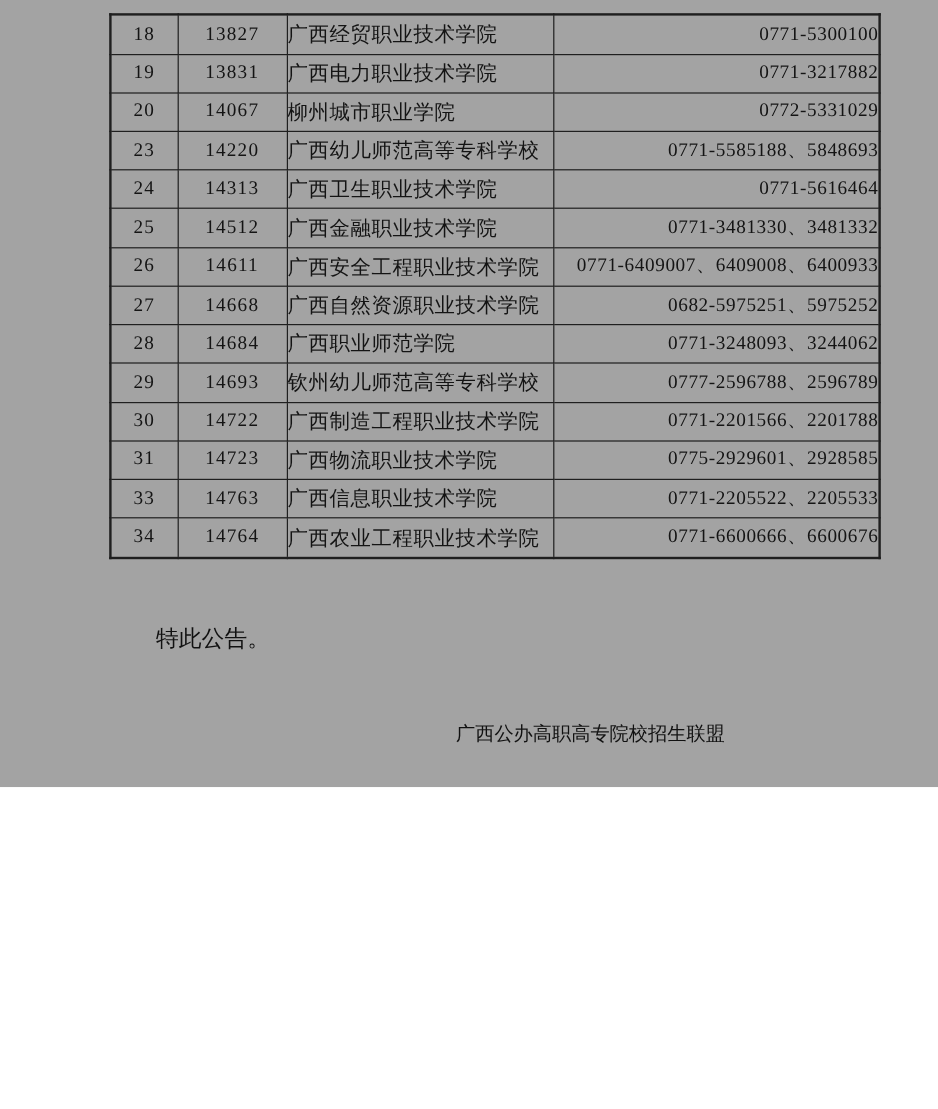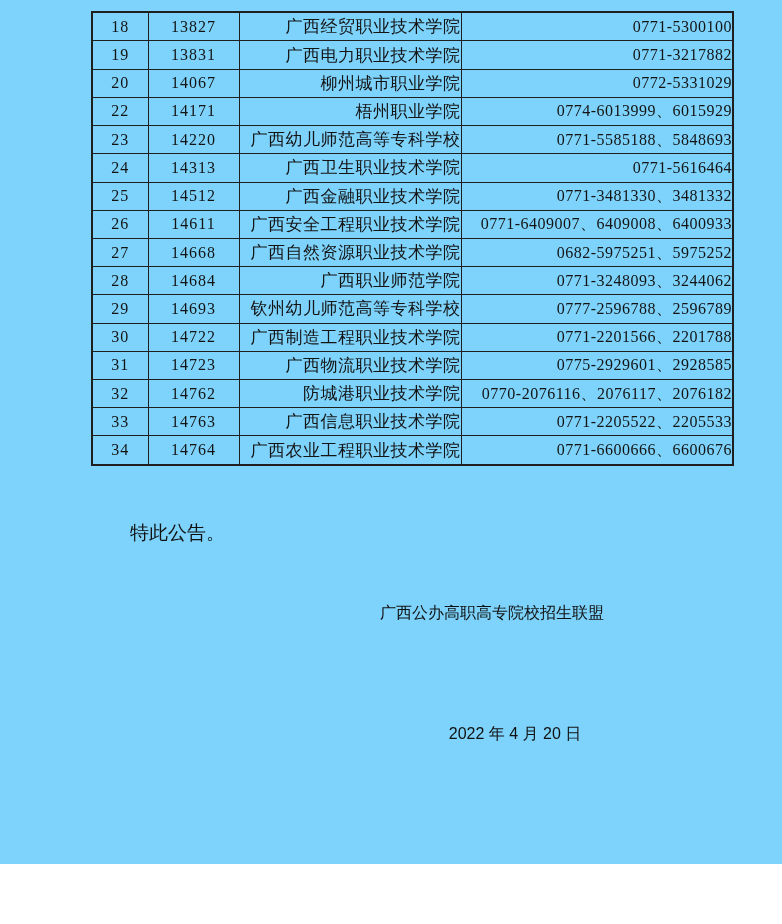--- a/index.html
+++ b/index.html
@@ -3,22 +3,22 @@
 <meta charset="utf-8">
 <style>
   html, body {
     margin: 0;
     padding: 0;
     background: #ffffff;
   }
   .page {
     position: relative;
     width: 782px;
-    height: 864px;
-    background: #7dd3fc;
+    height: 656px;
+    background: #a3a3a3;
     overflow: hidden;
     font-family: "Liberation Serif", "DejaVu Serif", serif;
     color: #141414;
   }
   .schools-table {
     position: absolute;
     left: 91px;
     top: 11px;
     width: 641px;
     height: 455px;
@@ -37,21 +37,21 @@
   }
   .col-no    { width: 56px; }
   .col-code  { width: 91px; }
   .col-school{ width: 222px; }
   .col-phone { width: 272px; }
   td.cell-no, td.cell-code {
     text-align: center;
     letter-spacing: 1px;
   }
   td.cell-school {
-    text-align: right;
+    text-align: left;
     font-size: 17px;
     letter-spacing: 0.5px;
   }
   td.cell-phone {
     text-align: right;
     padding-left: 8px;
     letter-spacing: 0.5px;
   }
   .closing-line {
     position: absolute;
@@ -104,26 +104,20 @@
   </tr>
 
   <tr>
     <td class="cell-no">20</td>
     <td class="cell-code">14067</td>
     <td class="cell-school">柳州城市职业学院</td>
     <td class="cell-phone">0772-5331029</td>
   </tr>
 
 
-  <tr>
-    <td class="cell-no">22</td>
-    <td class="cell-code">14171</td>
-    <td class="cell-school">梧州职业学院</td>
-    <td class="cell-phone">0774-6013999、6015929</td>
-  </tr>
 
   <tr>
     <td class="cell-no">23</td>
     <td class="cell-code">14220</td>
     <td class="cell-school">广西幼儿师范高等专科学校</td>
     <td class="cell-phone">0771-5585188、5848693</td>
   </tr>
 
   <tr>
     <td class="cell-no">24</td>
@@ -174,26 +168,20 @@
     <td class="cell-phone">0771-2201566、2201788</td>
   </tr>
 
   <tr>
     <td class="cell-no">31</td>
     <td class="cell-code">14723</td>
     <td class="cell-school">广西物流职业技术学院</td>
     <td class="cell-phone">0775-2929601、2928585</td>
   </tr>
 
-  <tr>
-    <td class="cell-no">32</td>
-    <td class="cell-code">14762</td>
-    <td class="cell-school">防城港职业技术学院</td>
-    <td class="cell-phone">0770-2076116、2076117、2076182</td>
-  </tr>
 
   <tr>
     <td class="cell-no">33</td>
     <td class="cell-code">14763</td>
     <td class="cell-school">广西信息职业技术学院</td>
     <td class="cell-phone">0771-2205522、2205533</td>
   </tr>
 
   <tr>
     <td class="cell-no">34</td>

